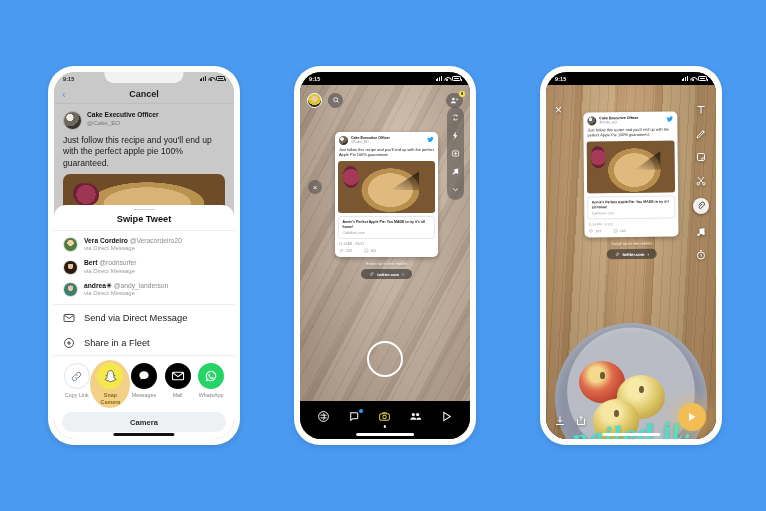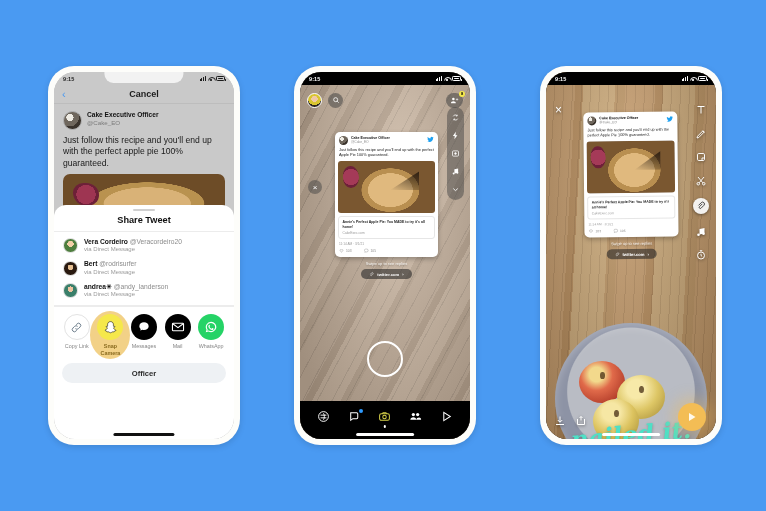--- a/index.html
+++ b/index.html
@@ -346,21 +346,21 @@
             <div class="tw-name">Cake Executive Officer</div>
             <div class="tw-handle">@Cake_EO</div>
           </div>
         </div>
         <div class="tw-text">Just follow this recipe and you'll end up with the perfect apple pie 100% guaranteed.</div>
         <div class="tw-media"></div>
       </div>
 
       <div class="sheet">
         <div class="grabber"></div>
-        <div class="sheet-title">Share Tweet</div>
+        <div class="sheet-title">Swipe Tweet</div>
 
         <div class="contacts">
           <div class="contact">
             <div class="c-av a1"></div>
             <div>
               <div class="c-line1">
                 <span class="c-name">Vera Cordeiro</span>
                 <span class="c-handle">@Veracordeiro20</span>
               </div>
               <div class="c-sub">via Direct Message</div>
@@ -382,20 +382,38 @@
               <div class="c-line1">
                 <span class="c-name">andrea☀</span>
                 <span class="c-handle">@andy_landerson</span>
               </div>
               <div class="c-sub">via Direct Message</div>
             </div>
           </div>
         </div>
 
         <div class="sheet-rows">
+          <div class="sheet-row">
+            <span class="row-ico">
+              <svg viewBox="0 0 24 24" fill="none" stroke="currentColor" stroke-width="1.8">
+                <rect x="2" y="5" width="20" height="14" rx="2"></rect>
+                  <path d="M2.5 6.5 12 13l9.5-6.5"></path>
+              </svg>
+            </span>
+            <span>Send via Direct Message</span>
+          </div>
+          <div class="sheet-row">
+            <span class="row-ico">
+              <svg viewBox="0 0 24 24" fill="none" stroke="currentColor" stroke-width="1.8">
+                <circle cx="12" cy="12" r="9"></circle>
+                  <path d="M12 8v8M8 12h8"></path>
+              </svg>
+            </span>
+            <span>Share in a Fleet</span>
+          </div>
         </div>
 
         <div class="apps">
           <div class="app">
             <div class="app-ic ic-circle">
               <svg viewBox="0 0 24 24" fill="none" stroke="#6b7b8a" stroke-width="1.8" width="13" height="13">
                 <path d="M10 14a4 4 0 0 0 5.66 0l3-3a4 4 0 1 0-5.66-5.66L11.5 6.8"></path>
                 <path d="M14 10a4 4 0 0 0-5.66 0l-3 3A4 4 0 1 0 11 18.66l1.5-1.46"></path>
               </svg>
             </div>
@@ -429,21 +447,21 @@
           <div class="app">
             <div class="app-ic ic-green">
               <svg viewBox="0 0 24 24" width="14" height="14" fill="#fff">
                 <path d="M12 3a9 9 0 0 0-7.7 13.6L3 21l4.6-1.2A9 9 0 1 0 12 3zm0 2a7 7 0 1 1-3.6 13l-.3-.2-2.3.6.6-2.2-.2-.3A7 7 0 0 1 12 5zm-3 3.4c-.3 0-.6.1-.8.5-.3.4-.8 1-.8 2s.8 2.1.9 2.3c.1.2 1.5 2.5 3.8 3.4 1.8.7 2.2.6 2.6.5.5-.1 1.5-.6 1.7-1.2.2-.6.2-1 .1-1.1l-.7-.4c-.3-.1-1.1-.6-1.3-.6-.2-.1-.3-.1-.5.1l-.6.8c-.1.2-.3.2-.5.1-.3-.1-1.1-.4-2-1.3-.7-.6-1.2-1.4-1.3-1.7-.1-.2 0-.4.1-.5l.4-.5c.1-.2.2-.3.2-.5 0-.1 0-.3-.1-.4l-.6-1.3c-.2-.3-.3-.3-.5-.3z"></path>
               </svg>
             </div>
             <div class="app-lb">WhatsApp</div>
           </div>
         </div>
 
-        <div class="cancel">Officer</div>
+        <div class="cancel">Camera</div>
       </div>
 
       <div class="homebar dark"></div>
     </div>
   </div>
 
   <div class="phone" id="phone2">
     <div class="screen">
       <div class="snap-bg"></div>
       <div class="notch"></div>

